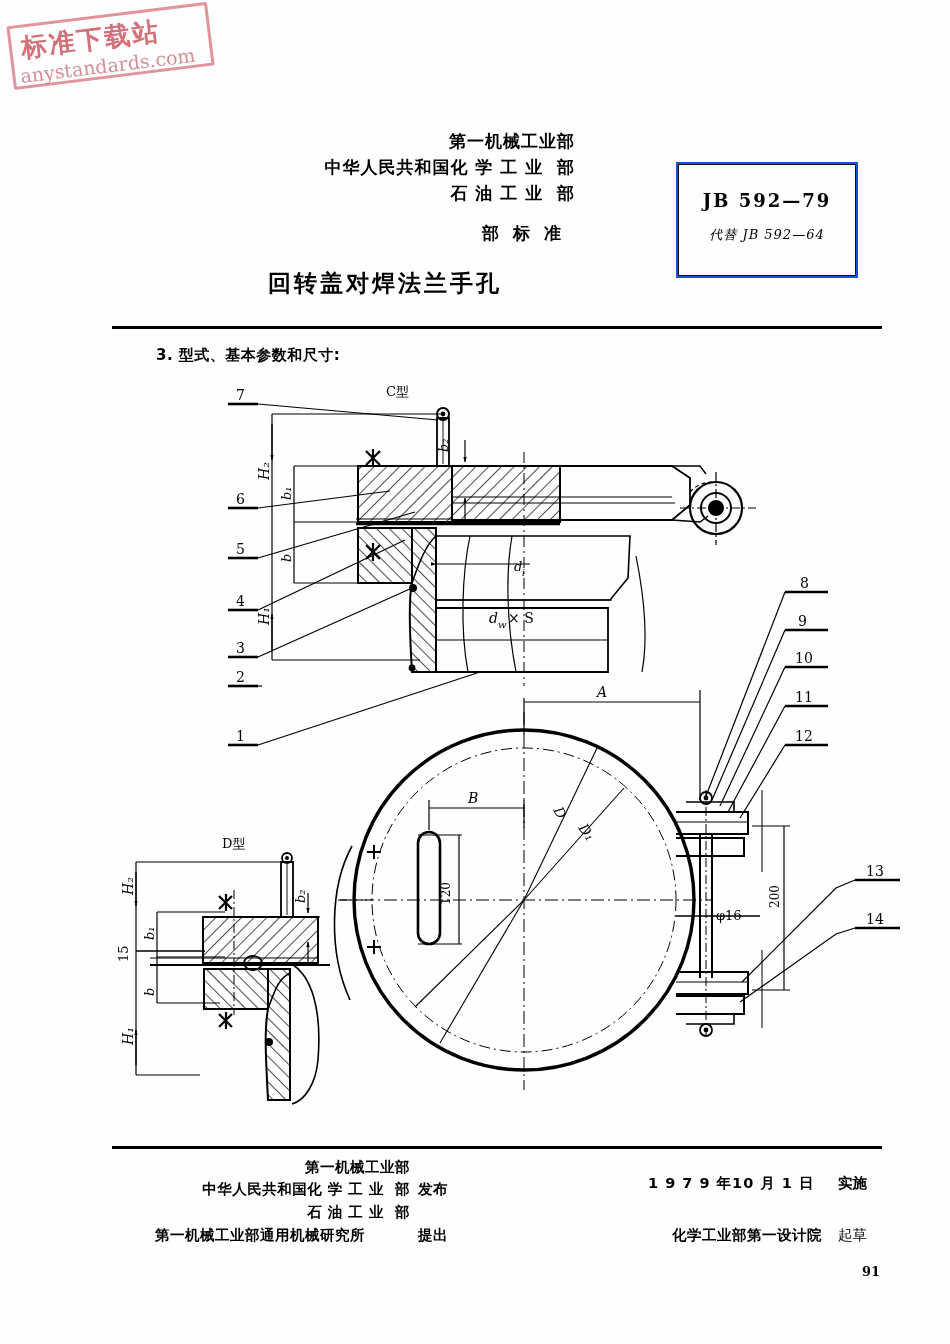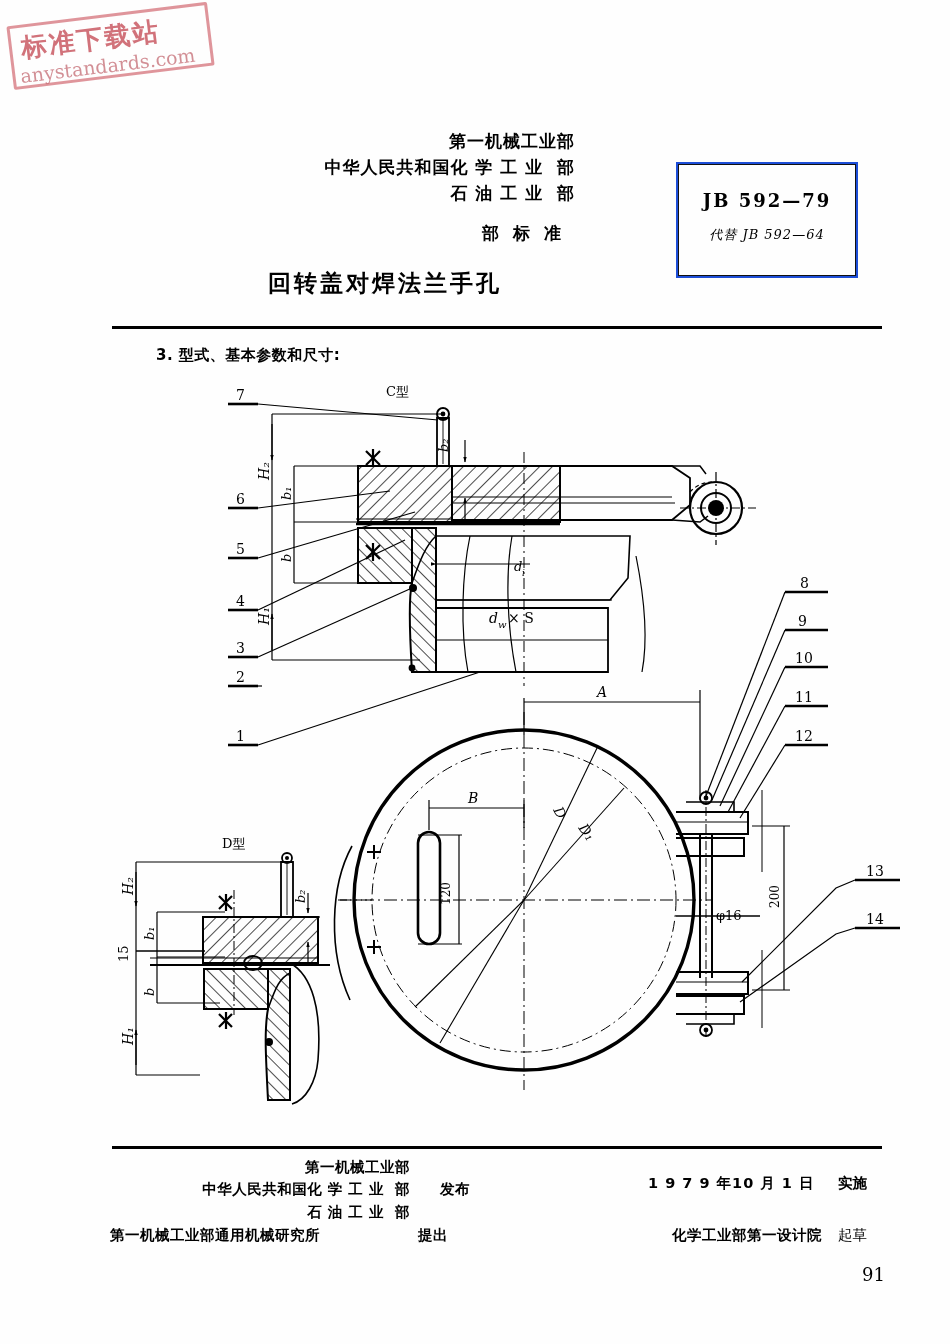--- a/index.html
+++ b/index.html
@@ -60,28 +60,28 @@
   #rule-bottom{left:112px;top:1146px;width:770px;}
   
   #sec1{left:156px;top:346px;font-size:15px;font-weight:bold;letter-spacing:.5px;}
   
   #drawing{left:0;top:0;width:950px;height:1344px;pointer-events:none;}
   
   .ft{font-size:14.5px;font-weight:bold;letter-spacing:.5px;white-space:pre;}
   #ft-l1{left:110px;top:1158px;width:300px;text-align:right;}
   #ft-l2{left:110px;top:1180px;width:300px;text-align:right;}
   #ft-l3{left:110px;top:1203px;width:300px;text-align:right;}
-  #ft-pub{left:440px;top:1180px;}
-  #ft-l4{left:110px;top:1226px;width:300px;text-align:left;}
+  #ft-pub{left:418px;top:1180px;}
+  #ft-l4{left:110px;top:1226px;width:300px;text-align:center;}
   #ft-prop{left:418px;top:1226px;}
   #ft-date{left:648px;top:1174px;font-size:14.5px;font-weight:bold;letter-spacing:1px;}
   #ft-impl{left:838px;top:1174px;font-size:14.5px;font-weight:bold;}
   #ft-inst{left:672px;top:1226px;font-size:14.5px;font-weight:bold;letter-spacing:.5px;}
   #ft-draft{left:838px;top:1226px;font-size:14.5px;font-weight:normal;}
-  #pageno{left:862px;top:1264px;font-size:18px;font-weight:normal;
+  #pageno{left:862px;top:1264px;font-size:13px;font-weight:bold;
     font-family:"DejaVu Serif","Liberation Serif",serif;}
   
   .dlab{font-family:"DejaVu Serif","Liberation Serif",serif;}
 </style>
 </head>
 <body>
 
 <div class="abs" id="stamp">
   <div class="frame"></div>
   <div class="cn">标准下载站</div>

